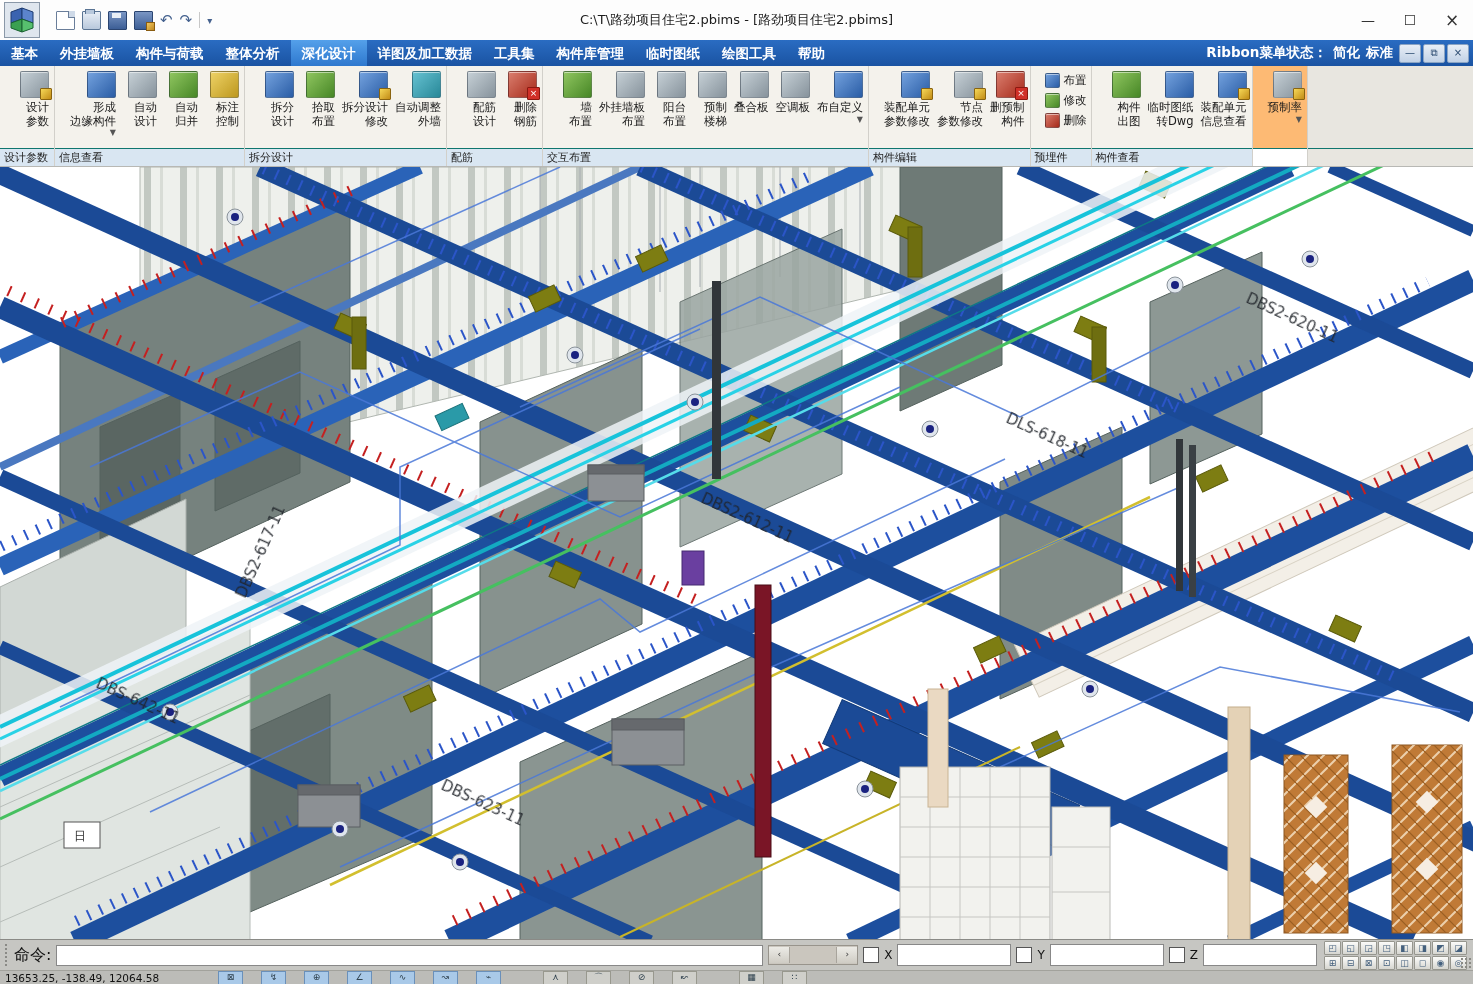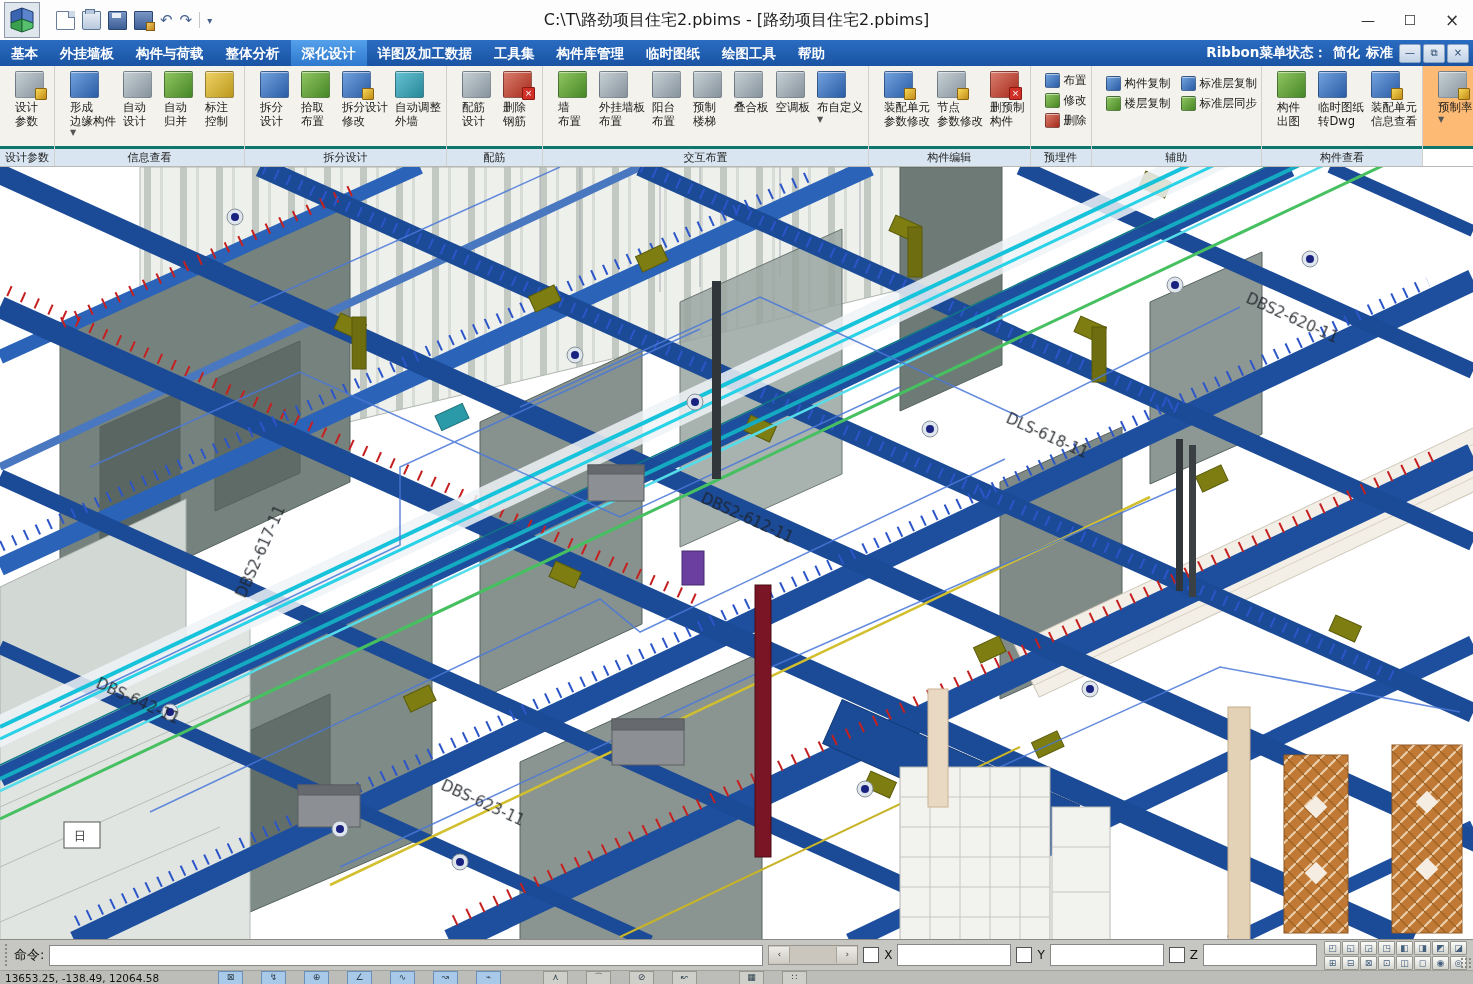--- a/index.html
+++ b/index.html
@@ -14,64 +14,64 @@
   .qi-new{background:#fff;border:1px solid #6a7e9a;border-radius:1px}
   .qi-new::after{content:"";position:absolute;right:-1px;top:-1px;width:6px;height:6px;background:#cfdae8;border-left:1px solid #6a7e9a;border-bottom:1px solid #6a7e9a}
   .qi-open{background:linear-gradient(#e8eef6,#b8c8dc);border:1px solid #5a7494;border-radius:1px 1px 2px 2px}
   .qi-open::before{content:"";position:absolute;left:2px;top:-3px;width:8px;height:4px;background:#b8c8dc;border:1px solid #5a7494;border-bottom:none}
   .qi-save{background:linear-gradient(#7a96c4,#3c5e96);border:1px solid #2a4470;border-radius:1px}
   .qi-save::after{content:"";position:absolute;left:3px;top:1px;width:9px;height:5px;background:#e8eef6}
   .qi-saveas{background:linear-gradient(#7a96c4,#3c5e96);border:1px solid #2a4470;border-radius:1px}
   .qi-saveas::after{content:"";position:absolute;right:-3px;bottom:-2px;width:7px;height:7px;background:linear-gradient(135deg,#f0c860,#c08820);border:1px solid #8a5c10}
   .qglyph{font-size:15px;color:#44618e;line-height:17px}
   .qat-sep{width:1px;height:16px;background:#c8c8c8}
-  .titletext{position:absolute;left:0;right:0;text-align:center;font-size:16px;color:#1c1c1c;pointer-events:none}
+  .titletext{position:absolute;left:0;right:0;text-align:center;font-size:13px;color:#1c1c1c;pointer-events:none}
   .twin{margin-left:auto;display:flex;z-index:2}
   .twin-btn{width:42px;height:30px;display:flex;align-items:center;justify-content:center;font-size:14px;color:#333;background:transparent}
 
   
   .menubar{height:26px;background:linear-gradient(#2a6cc2,#1a53a2);display:flex;align-items:center;color:#fff;flex:0 0 26px}
   .mtab{padding:0 11px;height:26px;line-height:26px;font-size:13.5px;font-weight:bold;white-space:nowrap}
   .mtab.active{background:linear-gradient(#54a0ea,#2e78ce)}
   .mstate{margin-left:auto;display:flex;align-items:center;gap:6px;font-size:13.5px;font-weight:bold;padding-right:6px;white-space:nowrap}
   .mwin{display:flex;gap:2px;padding-right:4px}
   .mwin-btn{width:20px;height:17px;background:linear-gradient(#e8eef6,#c2d2e6);border:1px solid #8aa4c4;color:#2a4a70;font-size:10px;line-height:15px;text-align:center;border-radius:2px}
 
   
   .ribbon{height:100px;background:#f4f2ec;display:flex;align-items:stretch;flex:0 0 100px;border-bottom:1px solid #b8b8b4}
   .rgroup{display:flex;flex-direction:column;border-right:1px solid #d2d0ca}
   .rbody{flex:1 1 auto;display:flex;align-items:flex-start;padding:2px 2px 0 12px;gap:1px}
   .rbody.col{flex-direction:column;justify-content:flex-start;gap:2px;padding-top:5px}
   .rbody.grid2{display:grid;grid-template-columns:auto auto;gap:2px 6px;align-items:start;align-content:start;padding-top:8px}
-  .glabel{height:17px;background:#d9e6f2;font-size:11px;line-height:17px;text-align:center;color:#222;border-top:3px solid #0f766e;white-space:nowrap;padding:0 4px}
+  .glabel{height:17px;background:#d9e6f2;font-size:11px;line-height:17px;color:#222;border-top:1px solid #0f766e;white-space:nowrap;padding:0 4px}
   .glabel.white{background:#ffffff}
   .rfill{flex:1 1 auto;display:flex;flex-direction:column}
   .rfill .rbody{background:#e8e6e0}
-  .rbtn{display:flex;flex-direction:column;align-items:flex-start;font-size:11.5px;line-height:13.5px;color:#1a1a1a;padding:1px 3px 0 3px;min-width:34px;white-space:nowrap;border-radius:2px}
+  .rbtn{display:flex;flex-direction:column;align-items:flex-end;font-size:11.5px;line-height:13.5px;color:#1a1a1a;padding:1px 3px 0 3px;min-width:34px;white-space:nowrap;border-radius:2px}
   .bicon{width:27px;height:25px;margin:2px 0 3px 0;border-radius:2px;border:1px solid rgba(40,50,60,.35);position:relative;box-shadow:inset 0 1px 0 rgba(255,255,255,.5)}
   .ic-gray{background:linear-gradient(135deg,#c6d0d6,#87939c)}
   .ic-blue{background:linear-gradient(135deg,#74a2de,#2a5da6)}
   .ic-green{background:linear-gradient(135deg,#90c660,#478726)}
   .ic-red{background:linear-gradient(135deg,#da7e6e,#a62a1a)}
   .ic-teal{background:linear-gradient(135deg,#66c2d2,#288898)}
   .ic-gold{background:linear-gradient(135deg,#eed266,#bd981e)}
   .badge-pen::after{content:"";position:absolute;right:-4px;bottom:-3px;width:10px;height:10px;background:linear-gradient(135deg,#f6d858,#c28c16);border:1px solid #8a6410;border-radius:1px}
   .badge-x::after{content:"\00d7";position:absolute;right:-4px;bottom:-3px;width:11px;height:11px;background:#d03028;border:1px solid #8a1810;border-radius:1px;color:#fff;font-size:9px;line-height:10px;text-align:center}
   .drop-arrow{font-size:8px;color:#555;line-height:8px;margin-top:1px}
   .sbtn{display:flex;align-items:center;gap:4px;font-size:11.5px;color:#1a1a1a;white-space:nowrap;padding:0 2px;height:18px}
   .sico{width:13px;height:13px;border-radius:2px;border:1px solid rgba(40,50,60,.4);box-shadow:inset 0 1px 0 rgba(255,255,255,.5)}
 
   
   .viewport{flex:1 1 auto;position:relative;background:#ffffff;overflow:hidden}
   .viewport svg{position:absolute;left:0;top:0}
 
   
   .cmdbar{height:30px;background:#c6c6c2;border-top:1px solid #8a8a86;display:flex;align-items:center;gap:5px;padding:0 4px;flex:0 0 30px;position:relative}
   .grip{width:5px;height:24px;background-image:radial-gradient(circle,#8a8a86 1px,transparent 1.2px);background-size:4px 4px}
-  .cmd-label{font-size:13px;color:#111;white-space:nowrap}
+  .cmd-label{font-size:16px;color:#111;white-space:nowrap}
   .cmd-input{flex:1 1 auto;height:19px;border:1px solid #888;background:#fff;font-size:13px;padding:0 3px;font-family:inherit;min-width:80px}
   .hscroll{width:88px;height:18px;background:#cac6be;border:1px solid #98948c;display:flex;align-items:center}
   .hs-btn{width:20px;height:16px;background:linear-gradient(#ecebe6,#cfccc4);border-right:1px solid #a8a49c;font-size:9px;line-height:15px;text-align:center;color:#333}
   .hs-btn:last-child{border-left:1px solid #a8a49c;border-right:none}
   .hs-track{flex:1}
   .axis{display:flex;align-items:center;gap:5px}
   .chk{width:14px;height:14px;background:#fff;border:1px solid #555}
   .axis-label{font-size:12px;color:#111}
   .axis-input{width:108px;height:18px;border:1px solid #888;background:#fff;font-size:12px;font-family:inherit}
   .viewgrid{display:grid;grid-template-columns:repeat(8,17px);grid-auto-rows:14px;gap:1px;margin:0 2px}
@@ -295,41 +295,20 @@
         </div>
         <div class="sbtn">
           <span class="sico ic-red"></span>
           <span>删除</span>
         </div>
       </div>
       <div class="glabel">预埋件</div>
     </div>
 
 
-    <div class="rgroup">
-      <div class="rbody grid2">
-        <div class="sbtn">
-          <span class="sico ic-blue"></span>
-          <span>构件复制</span>
-        </div>
-        <div class="sbtn">
-          <span class="sico ic-blue"></span>
-          <span>标准层复制</span>
-        </div>
-        <div class="sbtn">
-          <span class="sico ic-green"></span>
-          <span>楼层复制</span>
-        </div>
-        <div class="sbtn">
-          <span class="sico ic-green"></span>
-          <span>标准层同步</span>
-        </div>
-      </div>
-      <div class="glabel">辅助</div>
-    </div>
 
     <div class="rgroup">
       <div class="rbody">
         <div class="rbtn">
           <span class="bicon ic-green"></span>
           <span>构件</span>
             <span>出图</span>
         </div>
         <div class="rbtn">
           <span class="bicon ic-blue"></span>

